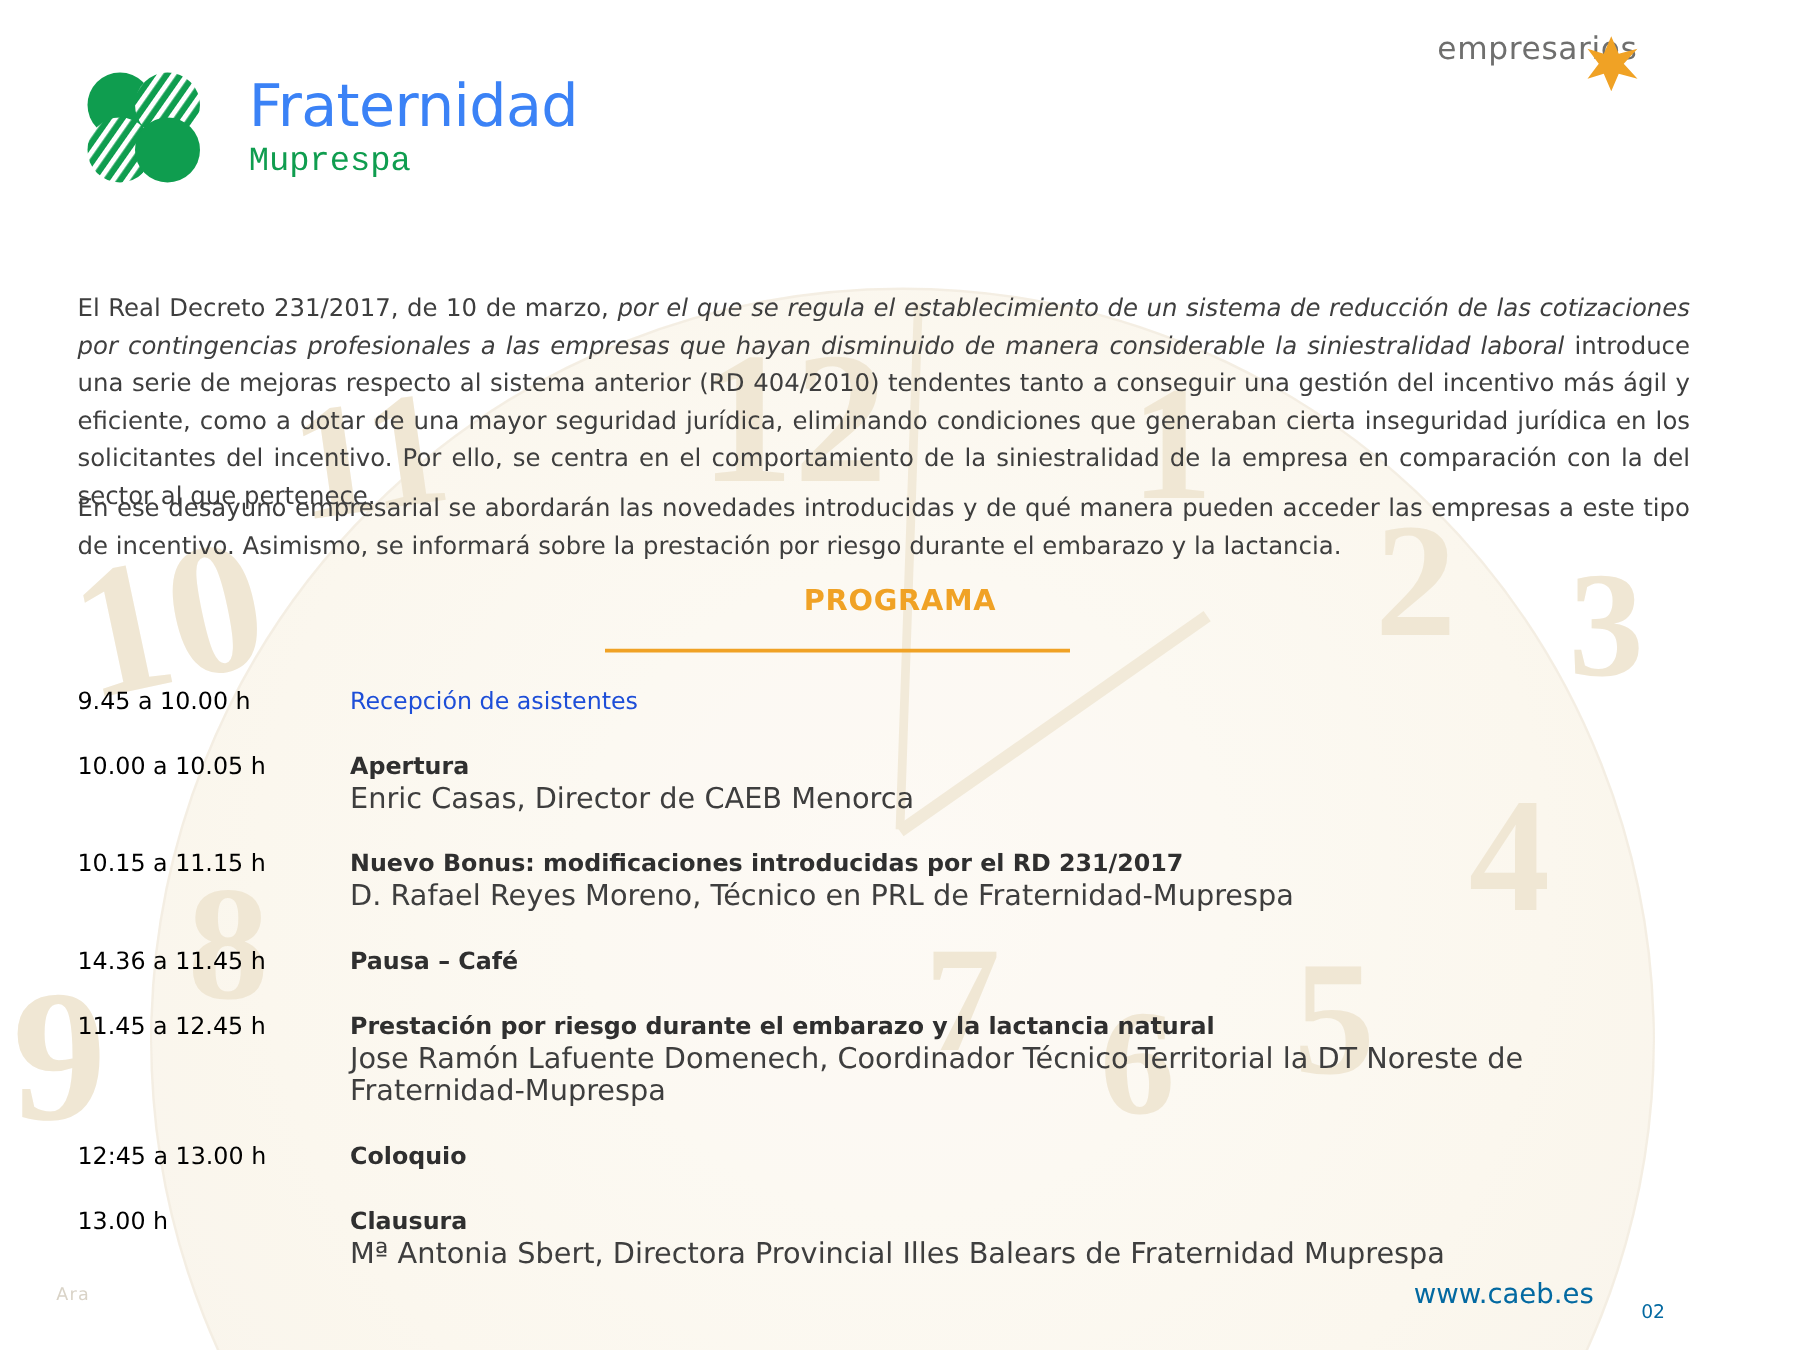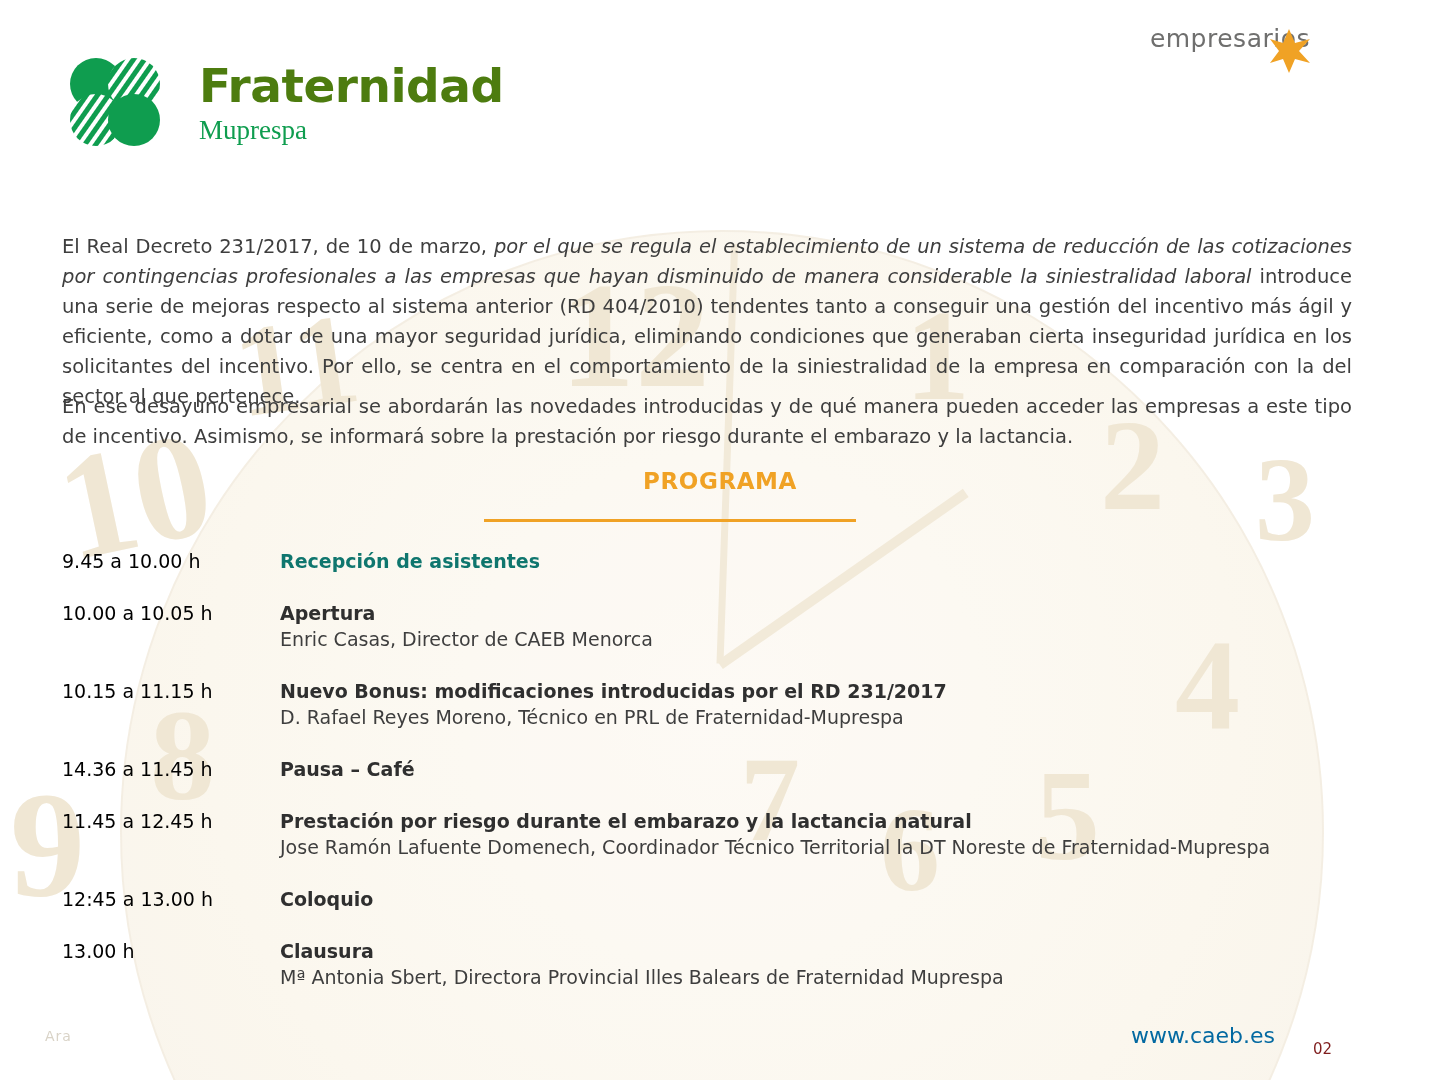--- a/index.html
+++ b/index.html
@@ -74,27 +74,27 @@
     height: 96px;
   }
   .fm-text {
     position: absolute;
     left: 137px;
     top: 14px;
   }
   .fm-title {
     font-family: "DejaVu Sans", sans-serif;
     font-size: 47px;
-    font-weight: 700;
-    color: #4d7c0f;
+    font-weight: 400;
+    color: #3b82f6;
     letter-spacing: -0.5px;
     line-height: 1;
   }
   .fm-sub {
-    font-family: Liberation Serif, serif;
+    font-family: Liberation Mono, monospace;
     font-size: 27px;
     font-weight: 400;
     color: #0f9d4f;
     margin-top: 8px;
     line-height: 1;
   }
 
   .logo-caeb {
     position: absolute;
     right: 130px;
@@ -188,26 +188,26 @@
     flex: 1 1 auto;
   }
   .agenda-head {
     font-family: "DejaVu Sans", sans-serif;
     font-size: 19px;
     font-weight: 700;
     color: #2f2f2f;
     line-height: 26px;
   }
   .agenda-head.plain {
-    font-weight: 700;
-    color: #0f766e;
+    font-weight: 400;
+    color: #1d4ed8;
   }
   .agenda-desc {
     font-family: "DejaVu Sans", sans-serif;
-    font-size: 19px;
+    font-size: 23px;
     color: #3e3e3e;
     line-height: 26px;
   }
 
   
   .footer-left {
     position: absolute;
     left: 45px;
     bottom: 36px;
     font-family: "DejaVu Sans", sans-serif;
@@ -222,21 +222,21 @@
     font-family: "DejaVu Sans", sans-serif;
     font-size: 22px;
     color: #0369a1;
   }
   .footer-page {
     position: absolute;
     right: 108px;
     bottom: 22px;
     font-family: "DejaVu Sans", sans-serif;
     font-size: 15px;
-    color: #7f1d1d;
+    color: #0369a1;
   }
 </style>
 </head>
 <body>
 
 <div class="slide">
 
   <div class="watermark">
     <div class="wm-circle"></div>
     <span class="wm-num" style="left:60px; top:250px; font-size:150px; transform:rotate(-12deg);">10</span>

